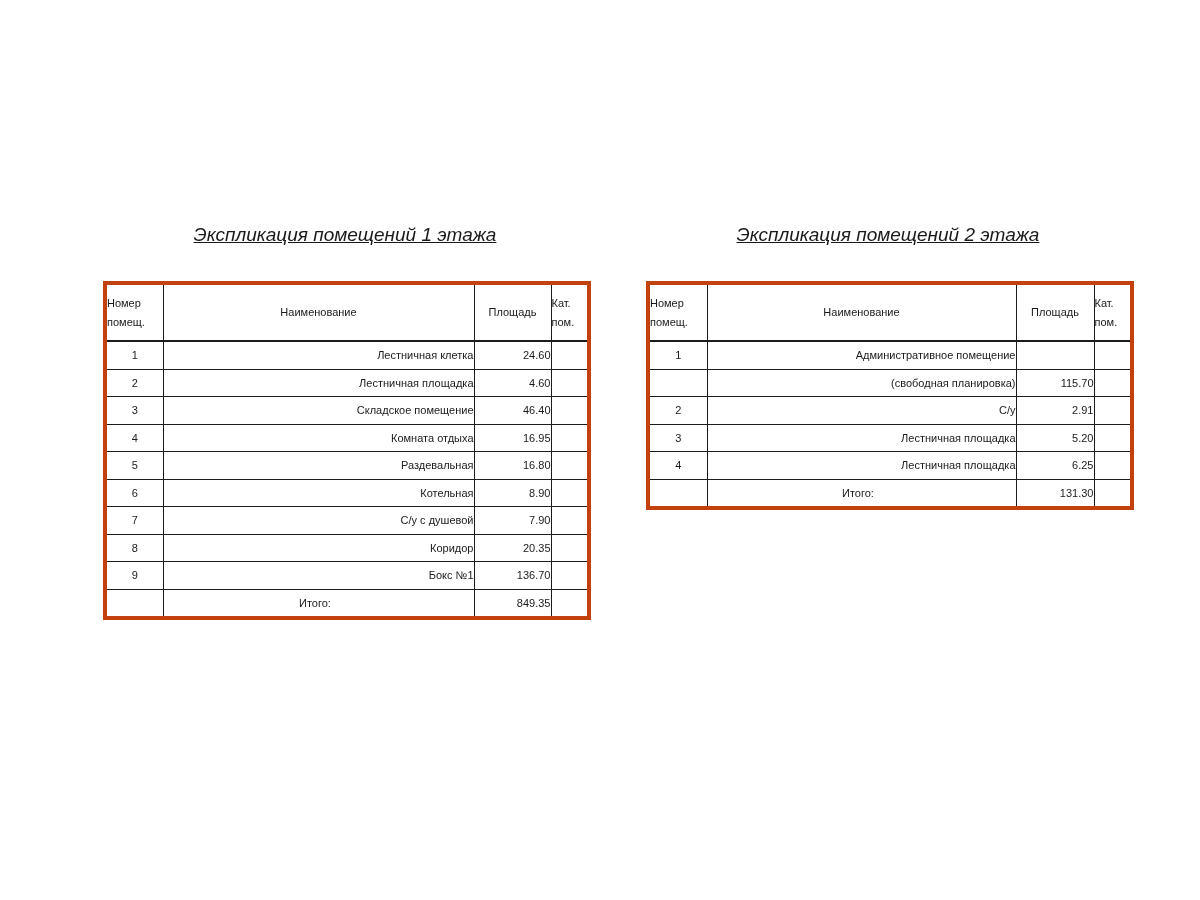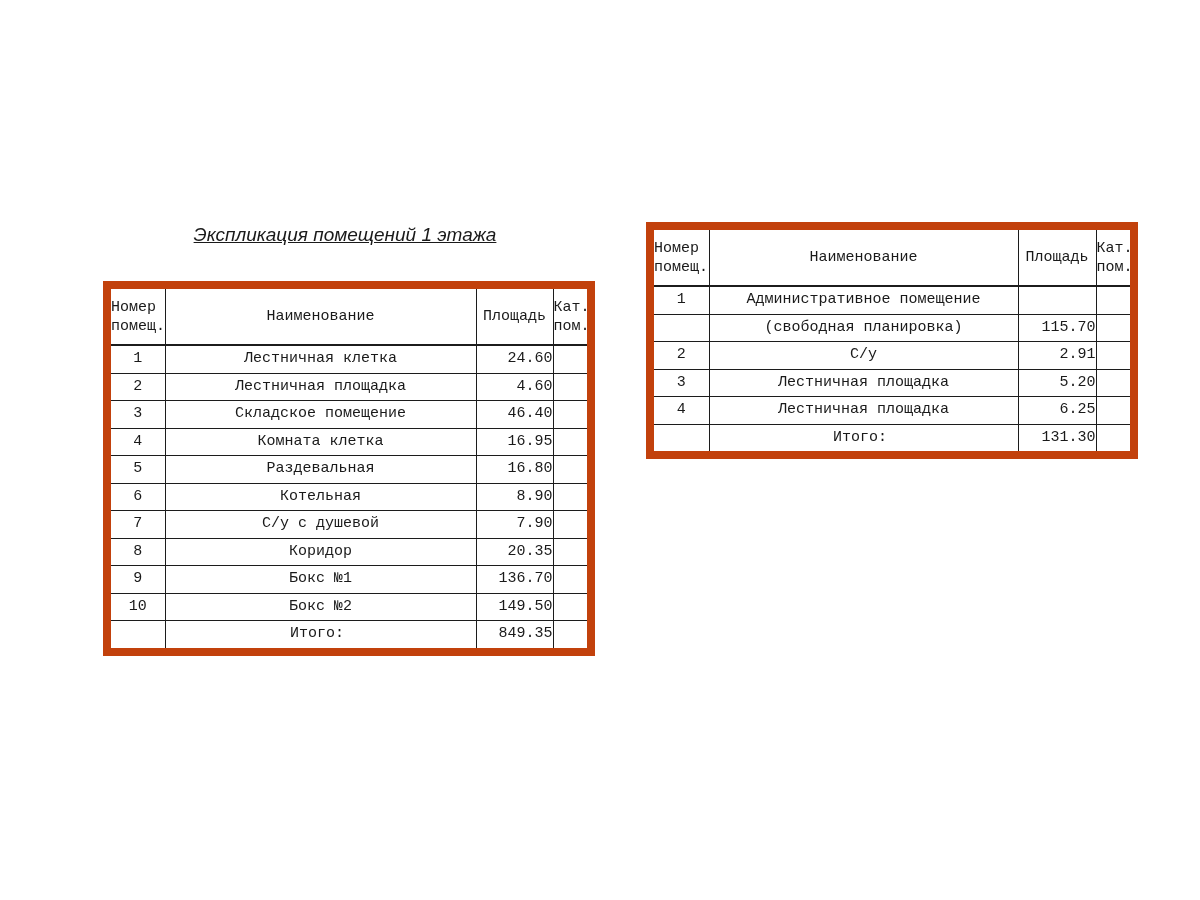--- a/index.html
+++ b/index.html
@@ -24,23 +24,22 @@
     font-weight: normal;
     text-decoration: underline;
     text-align: center;
     white-space: nowrap;
   }
 
   table.explication {
     border-collapse: collapse;
     table-layout: fixed;
     width: 100%;
-    border: 8px solid #c2410c;
-    font-size: 15px;
-    font-family: Liberation Mono, monospace;
+    border: 4px solid #c2410c;
+    font-size: 11px;
   }
   table.explication th, table.explication td {
     border: 1px solid #1c1c1c;
     padding: 0;
     vertical-align: middle;
     overflow: hidden;
   }
   table.explication thead th {
     height: 55px;
     border-bottom: 2px solid #1c1c1c;
@@ -48,21 +47,21 @@
     white-space: pre-line;
     line-height: 19px;
   }
   th.col-num { text-align: left; padding-left: 4px; }
   th.col-name { text-align: center; }
   th.col-area { text-align: center; }
   th.col-cat { text-align: left; padding-left: 3px; }
 
   table.explication tbody td { height: 26.5px; line-height: 18px; }
   td.col-num  { text-align: center; }
-  td.col-name { text-align: center; padding-left: 9px; }
+  td.col-name { text-align: right; padding-left: 9px; }
   td.col-area { text-align: right; }
   td.col-cat  { text-align: center; }
   tr.total-row td.total-label { text-align: center; padding-right: 7px; }
 </style>
 </head>
 <body>
 
 <div class="sheet">
 
   <section class="table-section floor1">
@@ -98,21 +97,21 @@
             <td class="col-cat"></td>
           </tr>
           <tr>
             <td class="col-num">3</td>
             <td class="col-name">Складское помещение</td>
             <td class="col-area">46.40</td>
             <td class="col-cat"></td>
           </tr>
           <tr>
             <td class="col-num">4</td>
-            <td class="col-name">Комната клетка</td>
+            <td class="col-name">Комната отдыха</td>
             <td class="col-area">16.95</td>
             <td class="col-cat"></td>
           </tr>
           <tr>
             <td class="col-num">5</td>
             <td class="col-name">Раздевальная</td>
             <td class="col-area">16.80</td>
             <td class="col-cat"></td>
           </tr>
           <tr>
@@ -130,39 +129,34 @@
           <tr>
             <td class="col-num">8</td>
             <td class="col-name">Коридор</td>
             <td class="col-area">20.35</td>
             <td class="col-cat"></td>
           </tr>
           <tr>
             <td class="col-num">9</td>
             <td class="col-name">Бокс №1</td>
             <td class="col-area">136.70</td>
-            <td class="col-cat"></td>
-          </tr>
-          <tr>
-            <td class="col-num">10</td>
-            <td class="col-name">Бокс №2</td>
-            <td class="col-area">149.50</td>
             <td class="col-cat"></td>
           </tr>
           <tr class="total-row">
             <td class="col-num"></td>
             <td class="col-name total-label">Итого:</td>
             <td class="col-area">849.35</td>
             <td class="col-cat"></td>
           </tr>
         </tbody>
       </table>
   </section>
 
   <section class="table-section floor2">
+    <h2 class="table-title">Экспликация помещений 2 этажа</h2>
     <table class="explication">
       <colgroup>
         <col style="width:59px">
           <col style="width:309px">
           <col style="width:78px">
           <col style="width:38px">
       </colgroup>
     <thead>
           <tr>
             <th class="col-num">Номер

